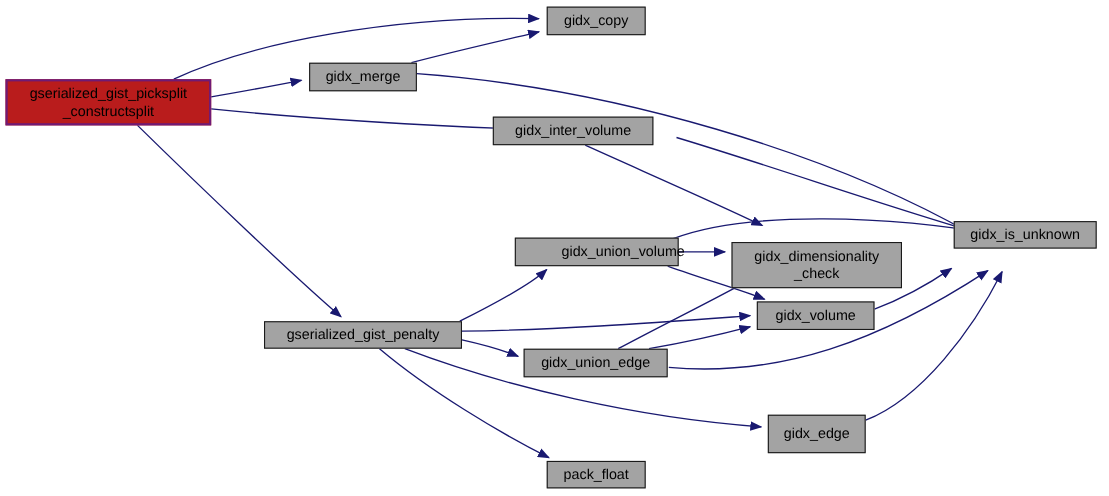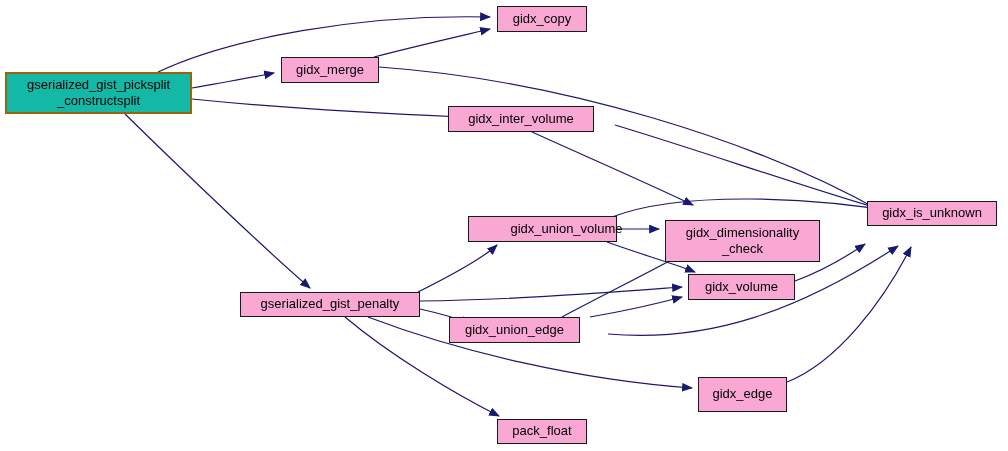--- a/index.html
+++ b/index.html
@@ -12,35 +12,35 @@
     overflow: hidden;
   }
   .canvas svg.edge-layer {
     position: absolute;
     left: 0; top: 0;
     width: 1008px; height: 451px;
   }
   .node {
     position: absolute;
     box-sizing: border-box;
-    background: #f9a8d4;
+    background: #a3a3a3;
     border: 1px solid #1a1a1a;
     color: #000000;
     font-size: 13px;
     line-height: 1.25;
     display: flex;
     align-items: center;
     justify-content: center;
     text-align: center;
     white-space: pre-line;
     cursor: pointer;
   }
   .node.highlight {
-    background: #14b8a6;
-    border: 2px solid #a16207;
+    background: #b91c1c;
+    border: 2px solid #701a75;
     cursor: default;
   }
 </style>
 </head>
 <body>
 
 <div class="canvas">
   <svg class="edge-layer" xmlns="http://www.w3.org/2000/svg" viewBox="0 0 1008 451">
     <defs>
       <marker id="arrow" viewBox="0 0 10 8" refX="9" refY="4" markerWidth="11" markerHeight="9" markerUnits="userSpaceOnUse" orient="auto">
@@ -76,17 +76,17 @@
 _constructsplit</span></div>
       <div class="node" style="left: 497px; top: 6px; width: 90px; height: 26px;"><span>gidx_copy</span></div>
       <div class="node" style="left: 281px; top: 57px; width: 98px; height: 26px; text-align: center;"><span>gidx_merge</span></div>
       <div class="node" style="left: 448px; top: 106px; width: 146px; height: 26px;"><span>gidx_inter_volume</span></div>
       <div class="node" style="left: 468px; top: 216px; width: 149px; height: 26px; padding-left: 48px;"><span>gidx_union_volume</span></div>
       <div class="node" style="left: 665px; top: 220px; width: 155px; height: 42px;"><span>gidx_dimensionality
 _check</span></div>
       <div class="node" style="left: 867px; top: 201px; width: 130px; height: 25px;"><span>gidx_is_unknown</span></div>
       <div class="node" style="left: 688px; top: 274px; width: 107px; height: 26px;"><span>gidx_volume</span></div>
       <div class="node" style="left: 240px; top: 292px; width: 180px; height: 25px;"><span>gserialized_gist_penalty</span></div>
-      <div class="node" style="left: 449px; top: 317px; width: 131px; height: 26px;"><span>gidx_union_edge</span></div>
+      <div class="node" style="left: 476px; top: 317px; width: 131px; height: 26px;"><span>gidx_union_edge</span></div>
       <div class="node" style="left: 698px; top: 377px; width: 89px; height: 35px;"><span>gidx_edge</span></div>
       <div class="node" style="left: 497px; top: 419px; width: 90px; height: 25px;"><span>pack_float</span></div>
     </div>
 </div>
 
 </body></html>

